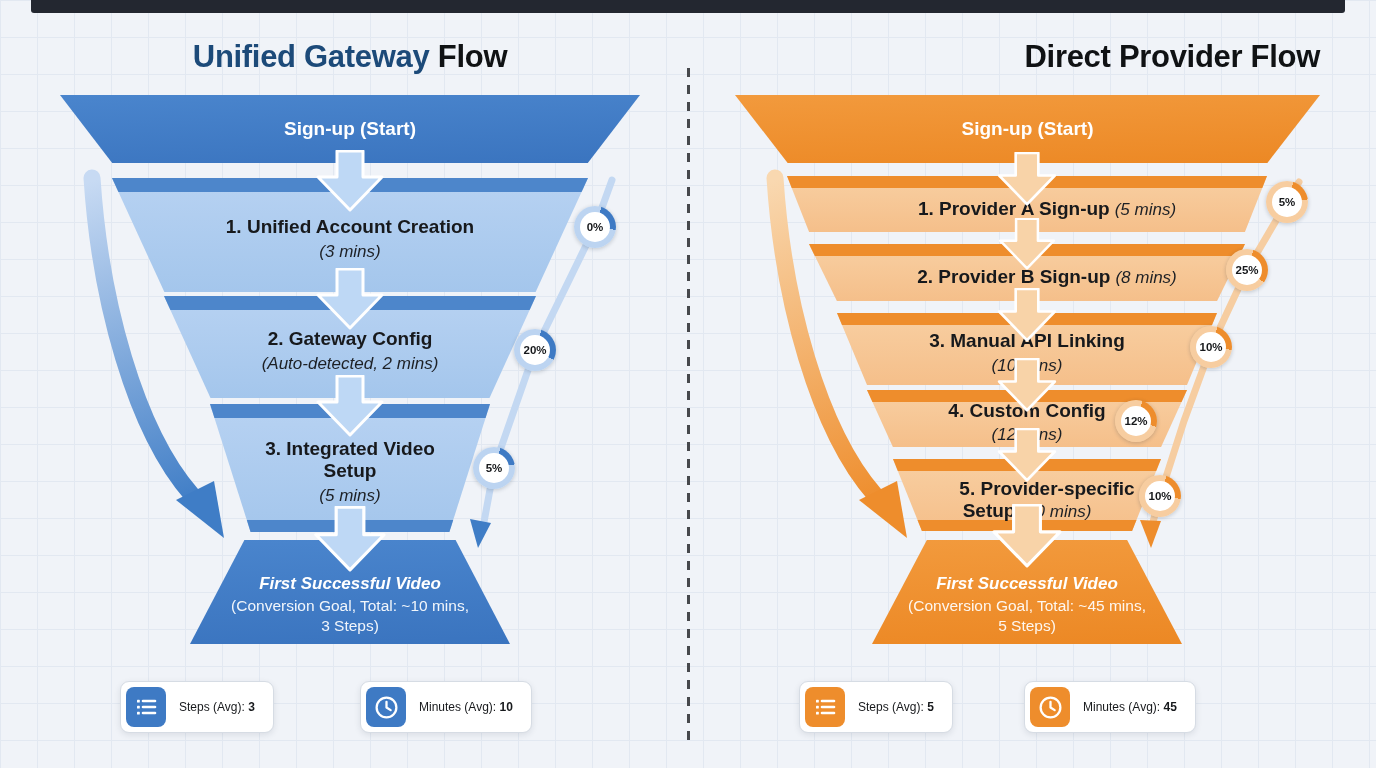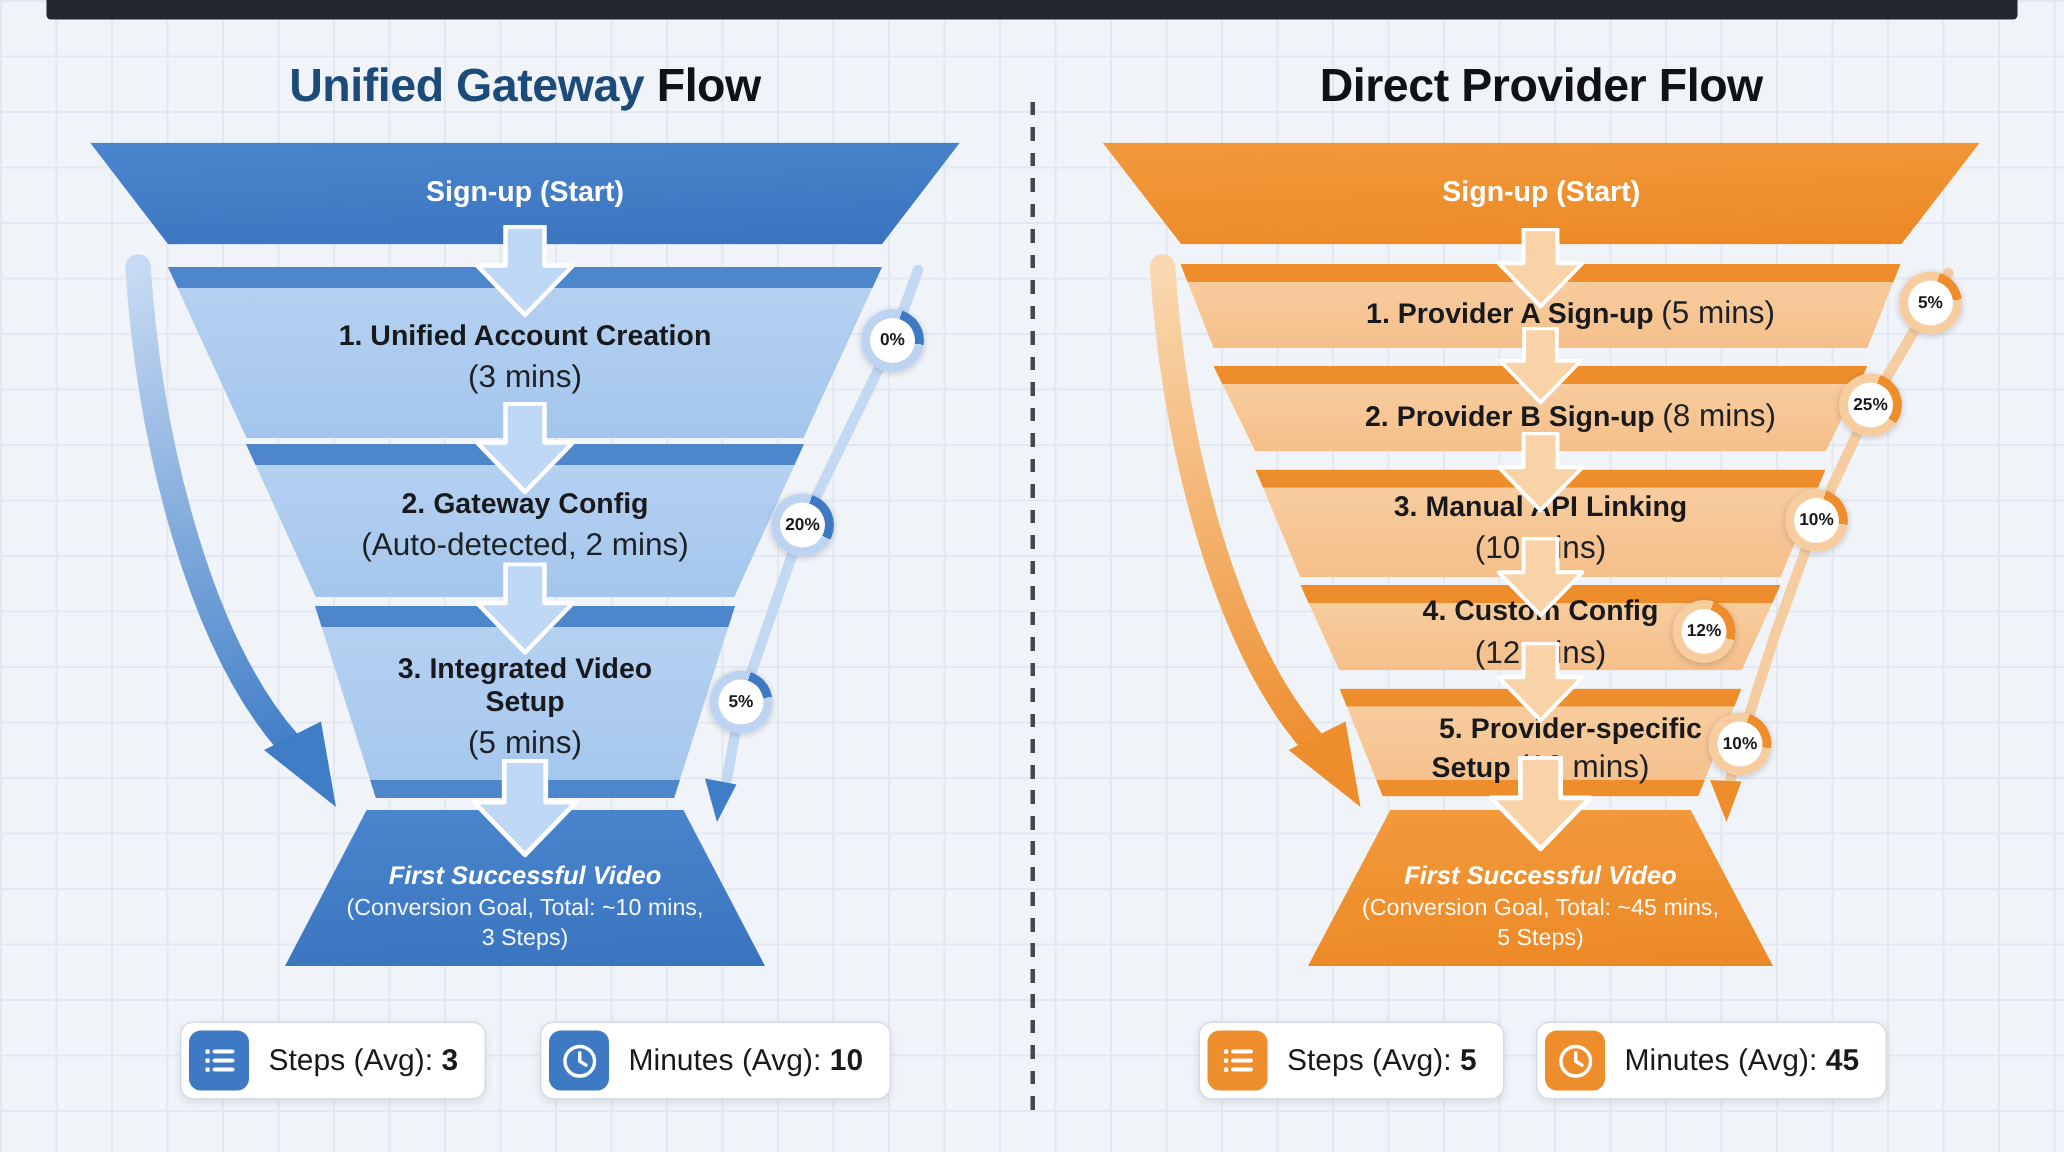--- a/index.html
+++ b/index.html
@@ -12,40 +12,40 @@
       linear-gradient(90deg,#e2e8f1 1px, transparent 1px);
     background-size:37px 37px;
   }
   .top-bar{position:absolute;left:31px;top:0;width:1314px;height:13px;background:#232730;border-radius:0 0 3px 3px;}
   .divider{position:absolute;left:687px;top:68px;width:3px;height:678px;
     background:repeating-linear-gradient(180deg,#46484c 0 9px,transparent 9px 17px);}
   .decor{position:absolute;inset:0;pointer-events:none;}
 
   .title{position:absolute;top:40px;margin:0;font-size:31px;font-weight:800;letter-spacing:-.3px;text-align:center;line-height:1.1;}
   .t-left{left:60px;width:580px;}
-  .t-right{left:735px;width:585px;}
+  .t-right{left:735px;width:585px;text-align:right;}
   .t-left .t-primary{color:#1c4a79;}
   .t-right .t-primary{color:#101214;}
   .t-secondary{color:#101214;}
 
   .stage{position:absolute;display:flex;align-items:center;justify-content:center;text-align:center;z-index:3;}
   .dark-blue{background:linear-gradient(178deg,#4a85cd 0%,#3a74bf 100%);}
   .light-blue{background:linear-gradient(180deg,#b7d2f2 0%,#a4c6ec 100%);}
   .dark-orange{background:linear-gradient(178deg,#f29a3d 0%,#ec8824 100%);}
   .light-orange{background:linear-gradient(180deg,#f8cfa2 0%,#f5bf8a 100%);}
   .bevel-b::before{content:"";position:absolute;left:0;right:0;top:0;height:14px;background:#4d86cb;}
   .bevel-b.bot::after{content:"";position:absolute;left:0;right:0;bottom:0;height:12px;background:#4d86cb;}
   .bevel-o::before{content:"";position:absolute;left:0;right:0;top:0;height:12px;background:#ee8d2c;}
   .bevel-o.bot::after{content:"";position:absolute;left:0;right:0;bottom:0;height:11px;background:#ee8d2c;}
 
   .stx{position:relative;z-index:2;padding-top:8px;}
   .s-start .stx{padding-top:0;}
   .s-start .lbl{color:#fff;font-size:19px;font-weight:700;}
   .light-blue .lbl,.light-orange .lbl{color:#17191c;font-size:19px;font-weight:700;display:block;line-height:1.18;}
-  .light-blue .det,.light-orange .det{color:#1d2025;font-size:21px;display:block;line-height:1.2;margin-top:3px;}
+  .light-blue .det,.light-orange .det{color:#1d2025;font-size:17px;display:block;line-height:1.2;margin-top:3px;font-style:italic;}
   .inline .stx{padding-top:10px;}
   .inline .lbl,.inline .det{display:inline;margin-left:40px;}
   .inline .det{margin-left:5px;}
   .final .stx{padding-top:26px;}
   .final .lbl{color:#fff;font-size:17px;font-weight:700;display:block;line-height:1.15;font-style:italic;}
   .final .det{color:rgba(255,255,255,.93);font-size:15.5px;line-height:1.28;display:block;margin-top:3px;}
 
   .conn{position:absolute;z-index:5;}
   .conn svg{display:block;width:100%;height:100%;}
   .conn path{stroke:#fff;stroke-width:3;stroke-linejoin:round;}
@@ -58,21 +58,21 @@
   .badge::after{content:"";position:absolute;inset:6px;background:#fff;border-radius:50%;}
   .badge span{position:relative;z-index:1;font-size:11.5px;font-weight:700;color:#16181b;}
   .badge-blue{--arc:#3e7ac4;--ring:#bcd4f1;}
   .badge-orange{--arc:#ee8d2c;--ring:#f7cda0;}
 
   .stat{position:absolute;height:50px;background:#fff;border:1.5px solid #d6dce4;border-radius:9px;
     display:flex;align-items:center;gap:13px;padding:0 18px 0 5px;box-shadow:0 2px 6px rgba(30,40,60,.10);z-index:4;}
   .stat-icon{width:40px;height:40px;border-radius:8px;display:flex;align-items:center;justify-content:center;flex:0 0 auto;}
   .stat-icon.blue{background:#3e7ac4;}
   .stat-icon.orange{background:#ee8d2c;}
-  .stat-text{font-size:20px;color:#17191c;white-space:nowrap;}
+  .stat-text{font-size:12px;color:#17191c;white-space:nowrap;}
   .stat-text b{font-weight:700;}
 </style>
 </head>
 <body>
 
 <div class="canvas">
 
   <div class="top-bar"></div>
   <div class="divider"></div>
 

